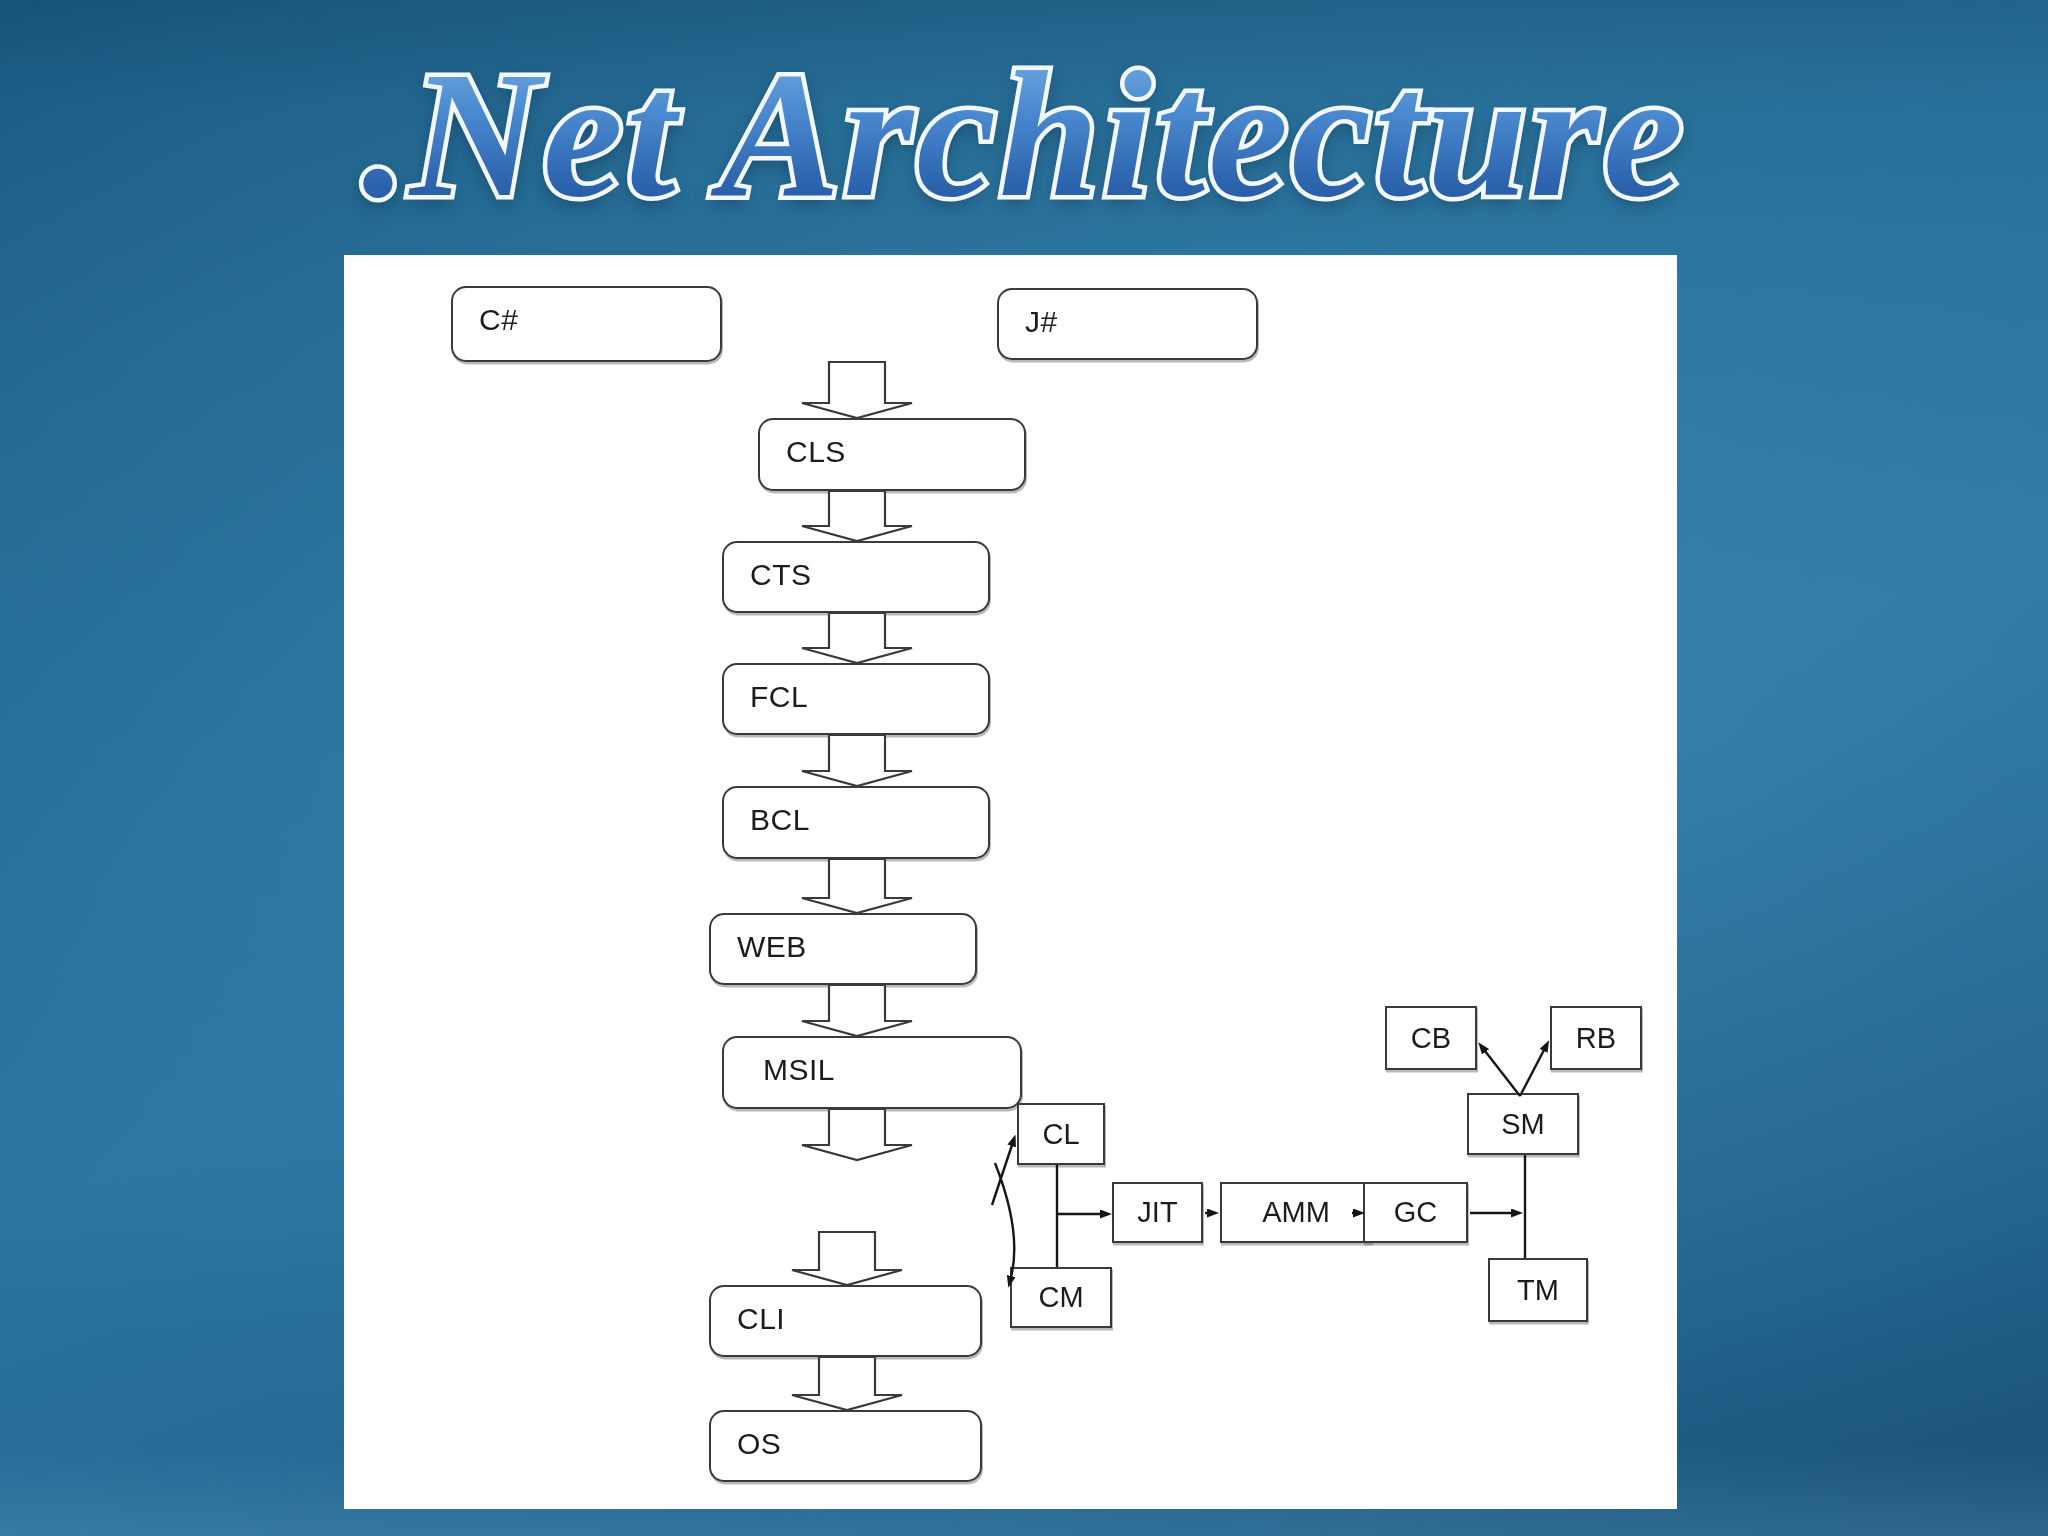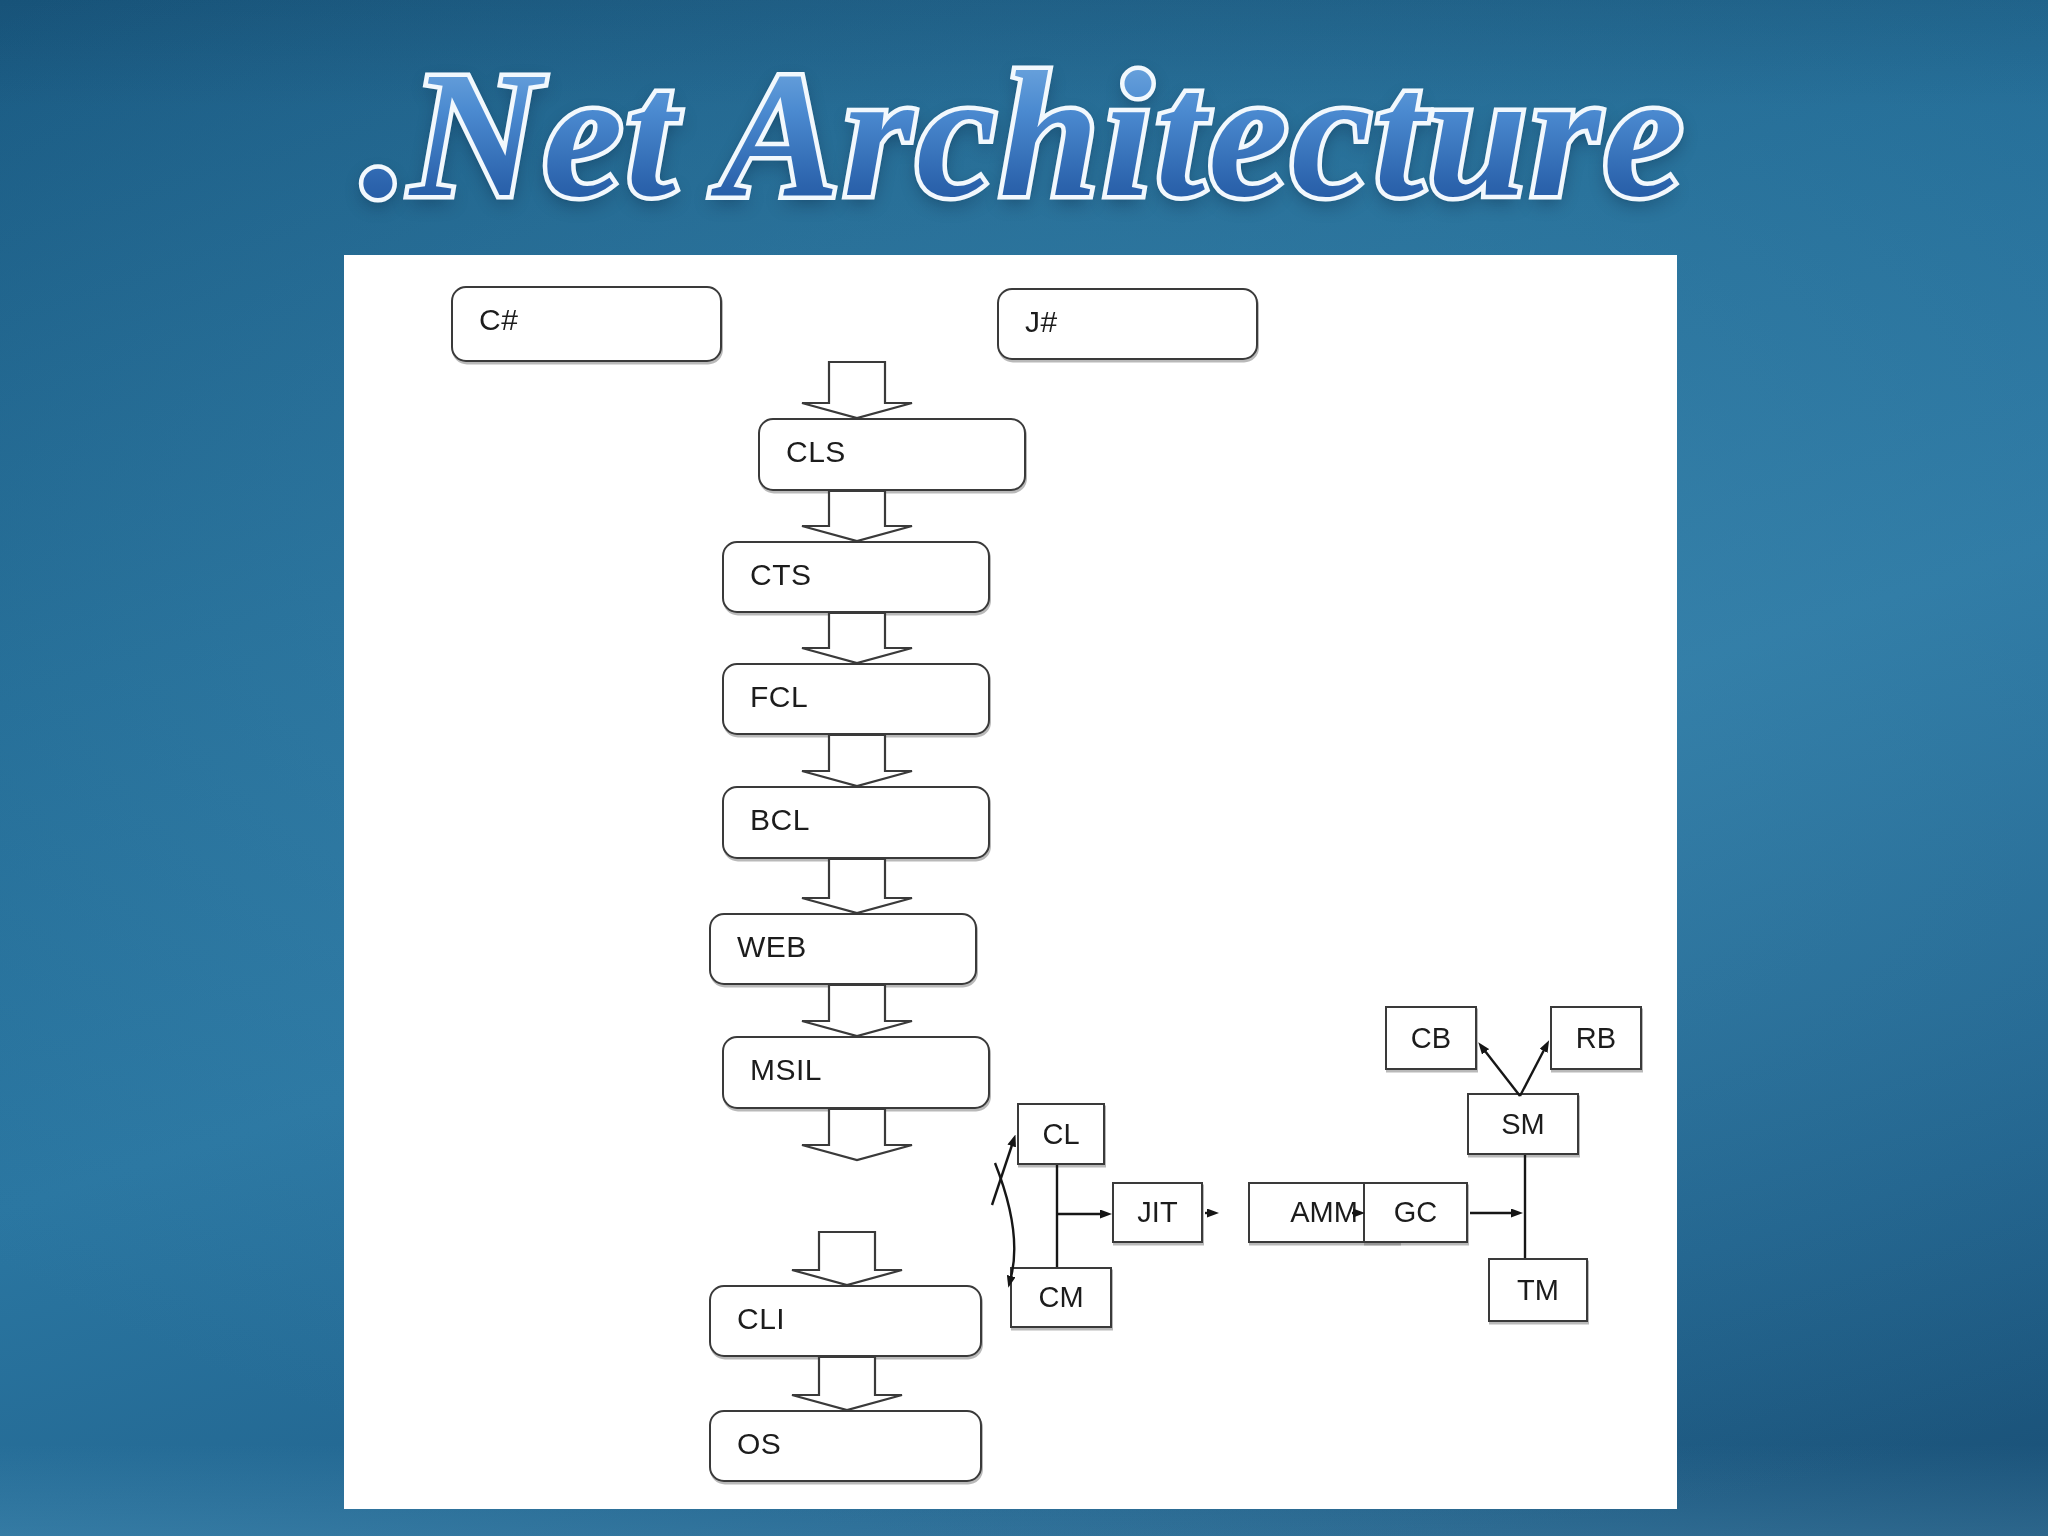--- a/index.html
+++ b/index.html
@@ -91,40 +91,40 @@
         <span>FCL</span>
       </div>
     <div class="node big" style="left:378px; top:531px; width:268px; height:73px;">
         <span>BCL</span>
       </div>
 
     <div class="node big" style="left:365px; top:658px; width:268px; height:72px;">
         <span>WEB</span>
       </div>
 
-    <div class="node big" style="left:378px; top:781px;  width:268px; height:73px;">
+    <div class="node big" style="left:378px; top:781px;  width:300px; height:73px;padding-left:13px;">
         <span>MSIL</span>
       </div>
     <div class="node big" style="left:365px; top:1030px; width:273px; height:72px;">
         <span>CLI</span>
       </div>
     <div class="node big" style="left:365px; top:1155px; width:273px; height:72px;">
         <span>OS</span>
       </div>
 
     <div class="node small" style="left:673px;  top:848px;  width:88px;  height:62px;">
         <span>CL</span>
       </div>
     <div class="node small" style="left:666px;  top:1012px; width:102px; height:61px;">
         <span>CM</span>
       </div>
     <div class="node small" style="left:768px;  top:927px;  width:91px;  height:61px;">
         <span>JIT</span>
       </div>
-    <div class="node small" style="left:904px;  top:927px;  width:152px; height:61px;">
+    <div class="node small" style="left:876px;  top:927px;  width:152px; height:61px;">
         <span>AMM</span>
       </div>
     <div class="node small" style="left:1019px; top:927px;  width:105px; height:61px;">
         <span>GC</span>
       </div>
     <div class="node small" style="left:1123px; top:838px;  width:112px; height:62px;">
         <span>SM</span>
       </div>
     <div class="node small" style="left:1041px; top:751px;  width:92px;  height:64px;">
         <span>CB</span>

